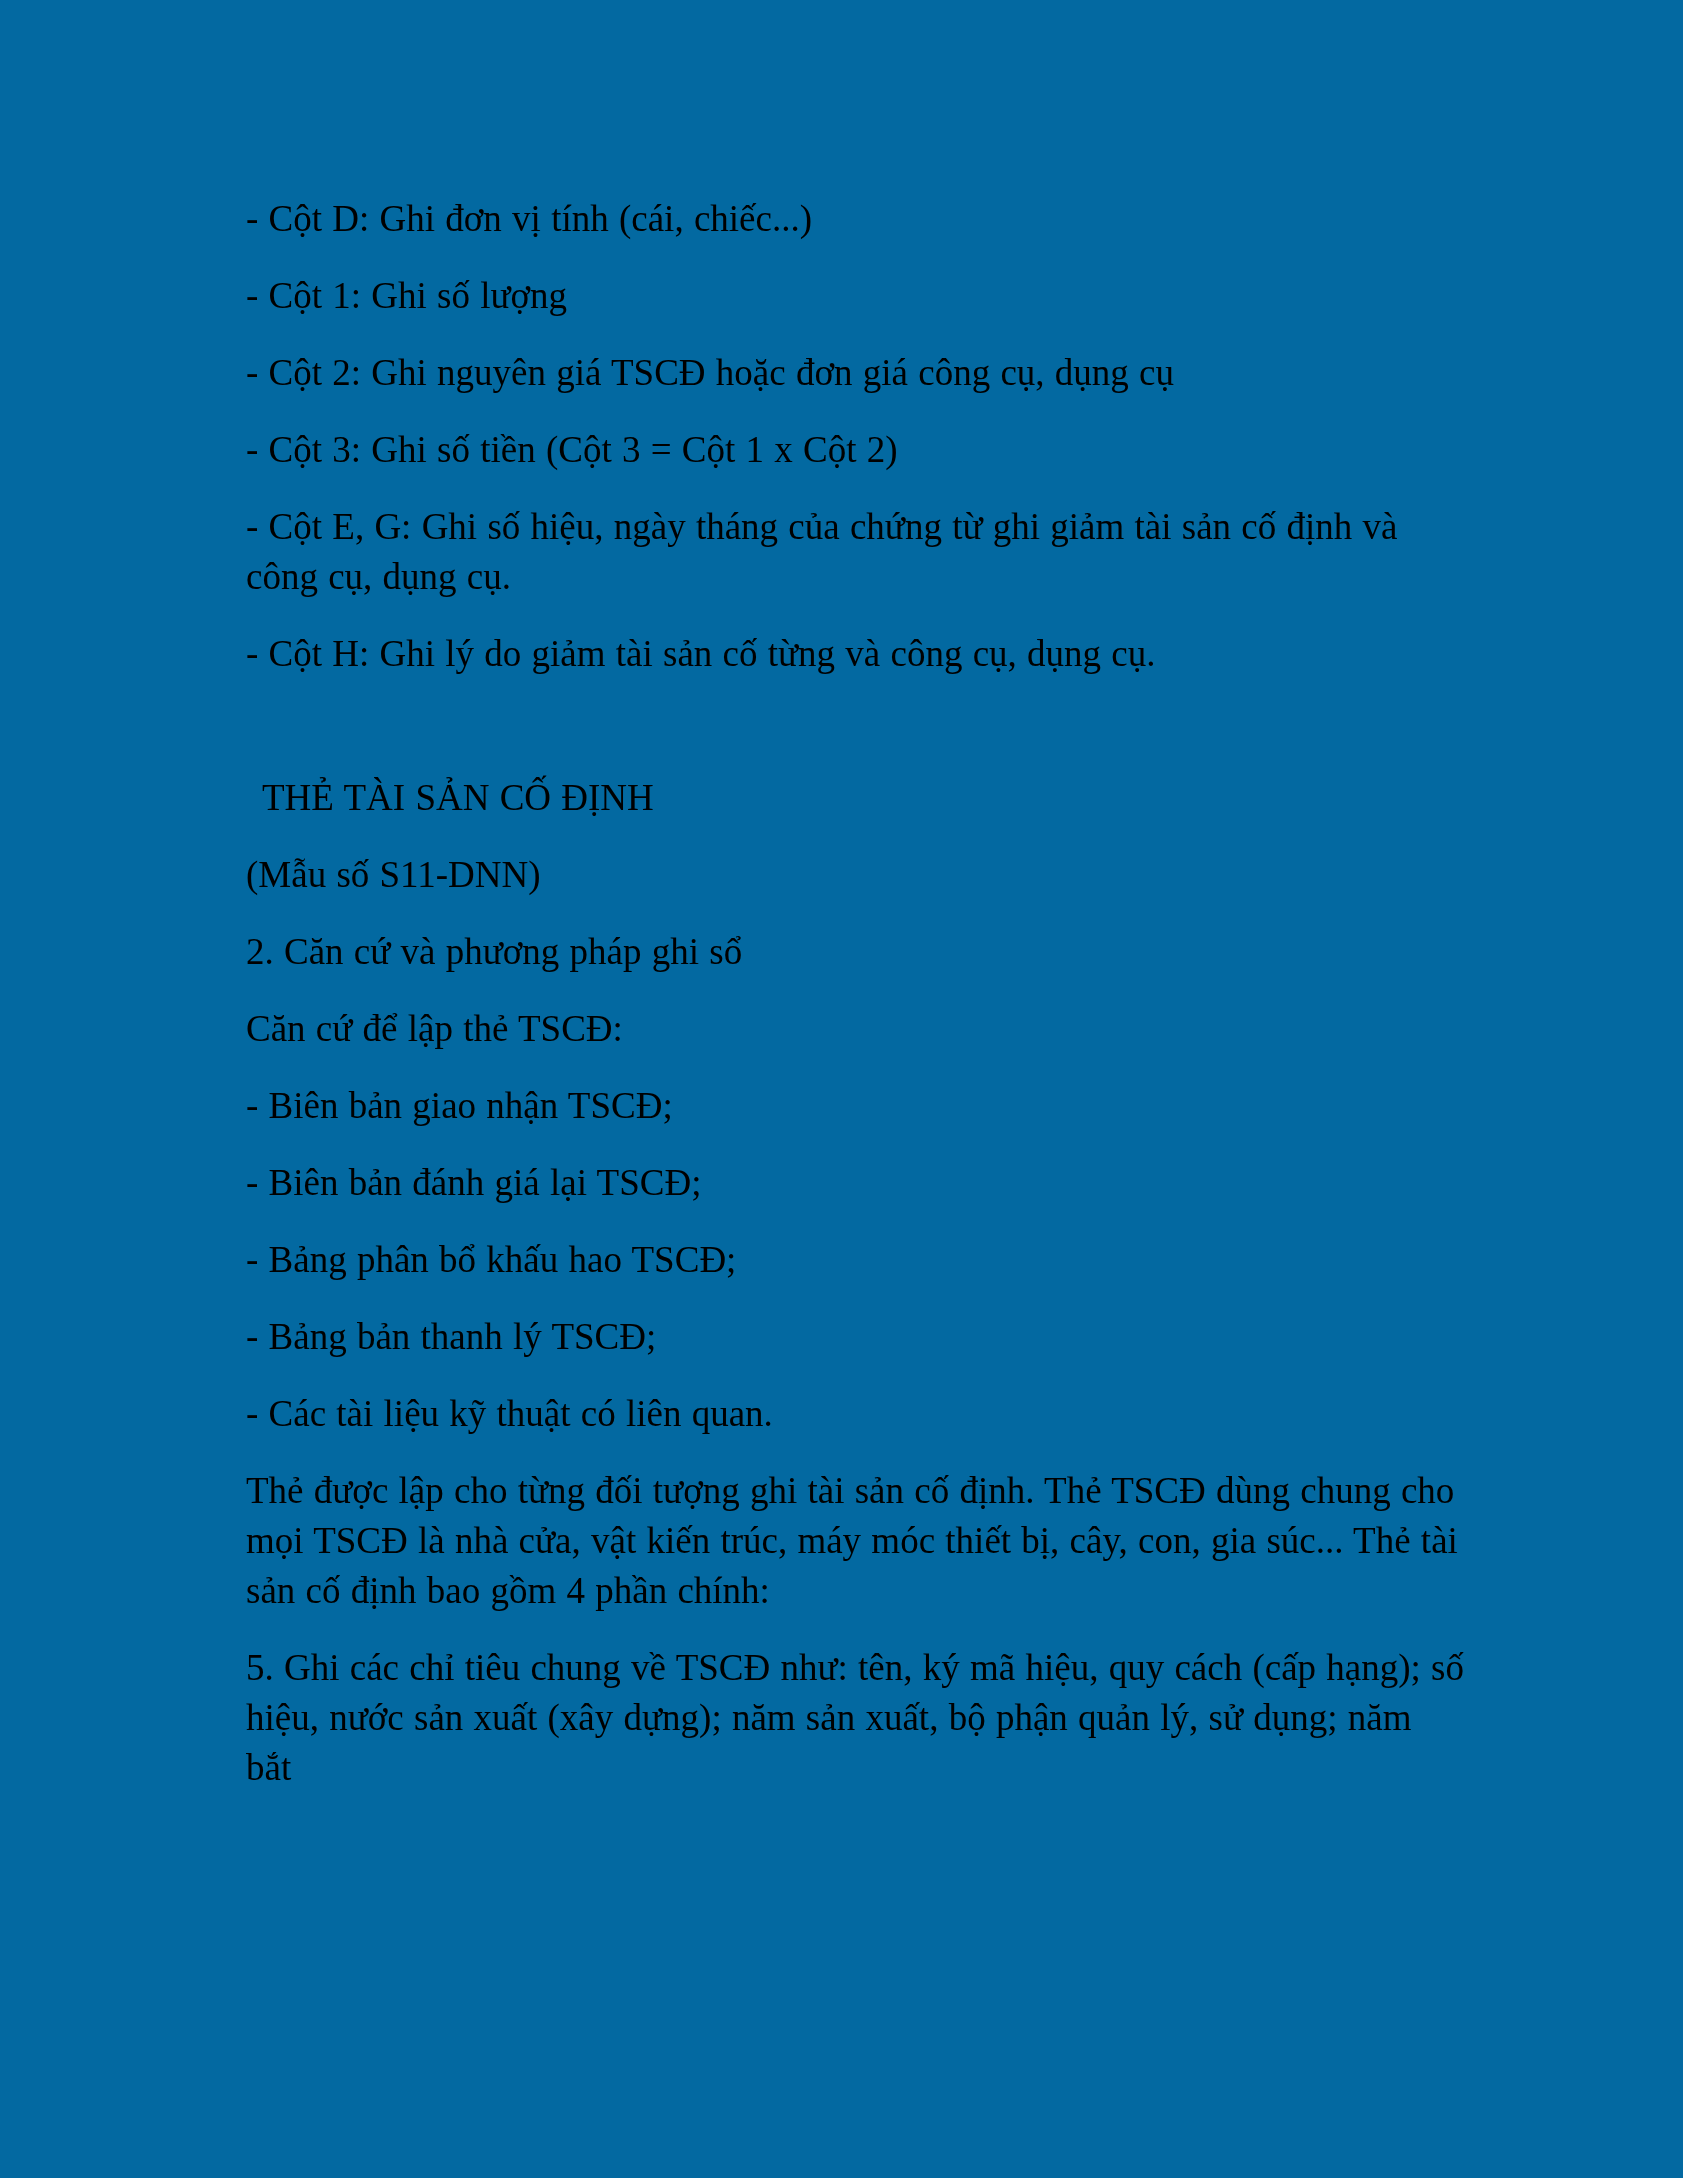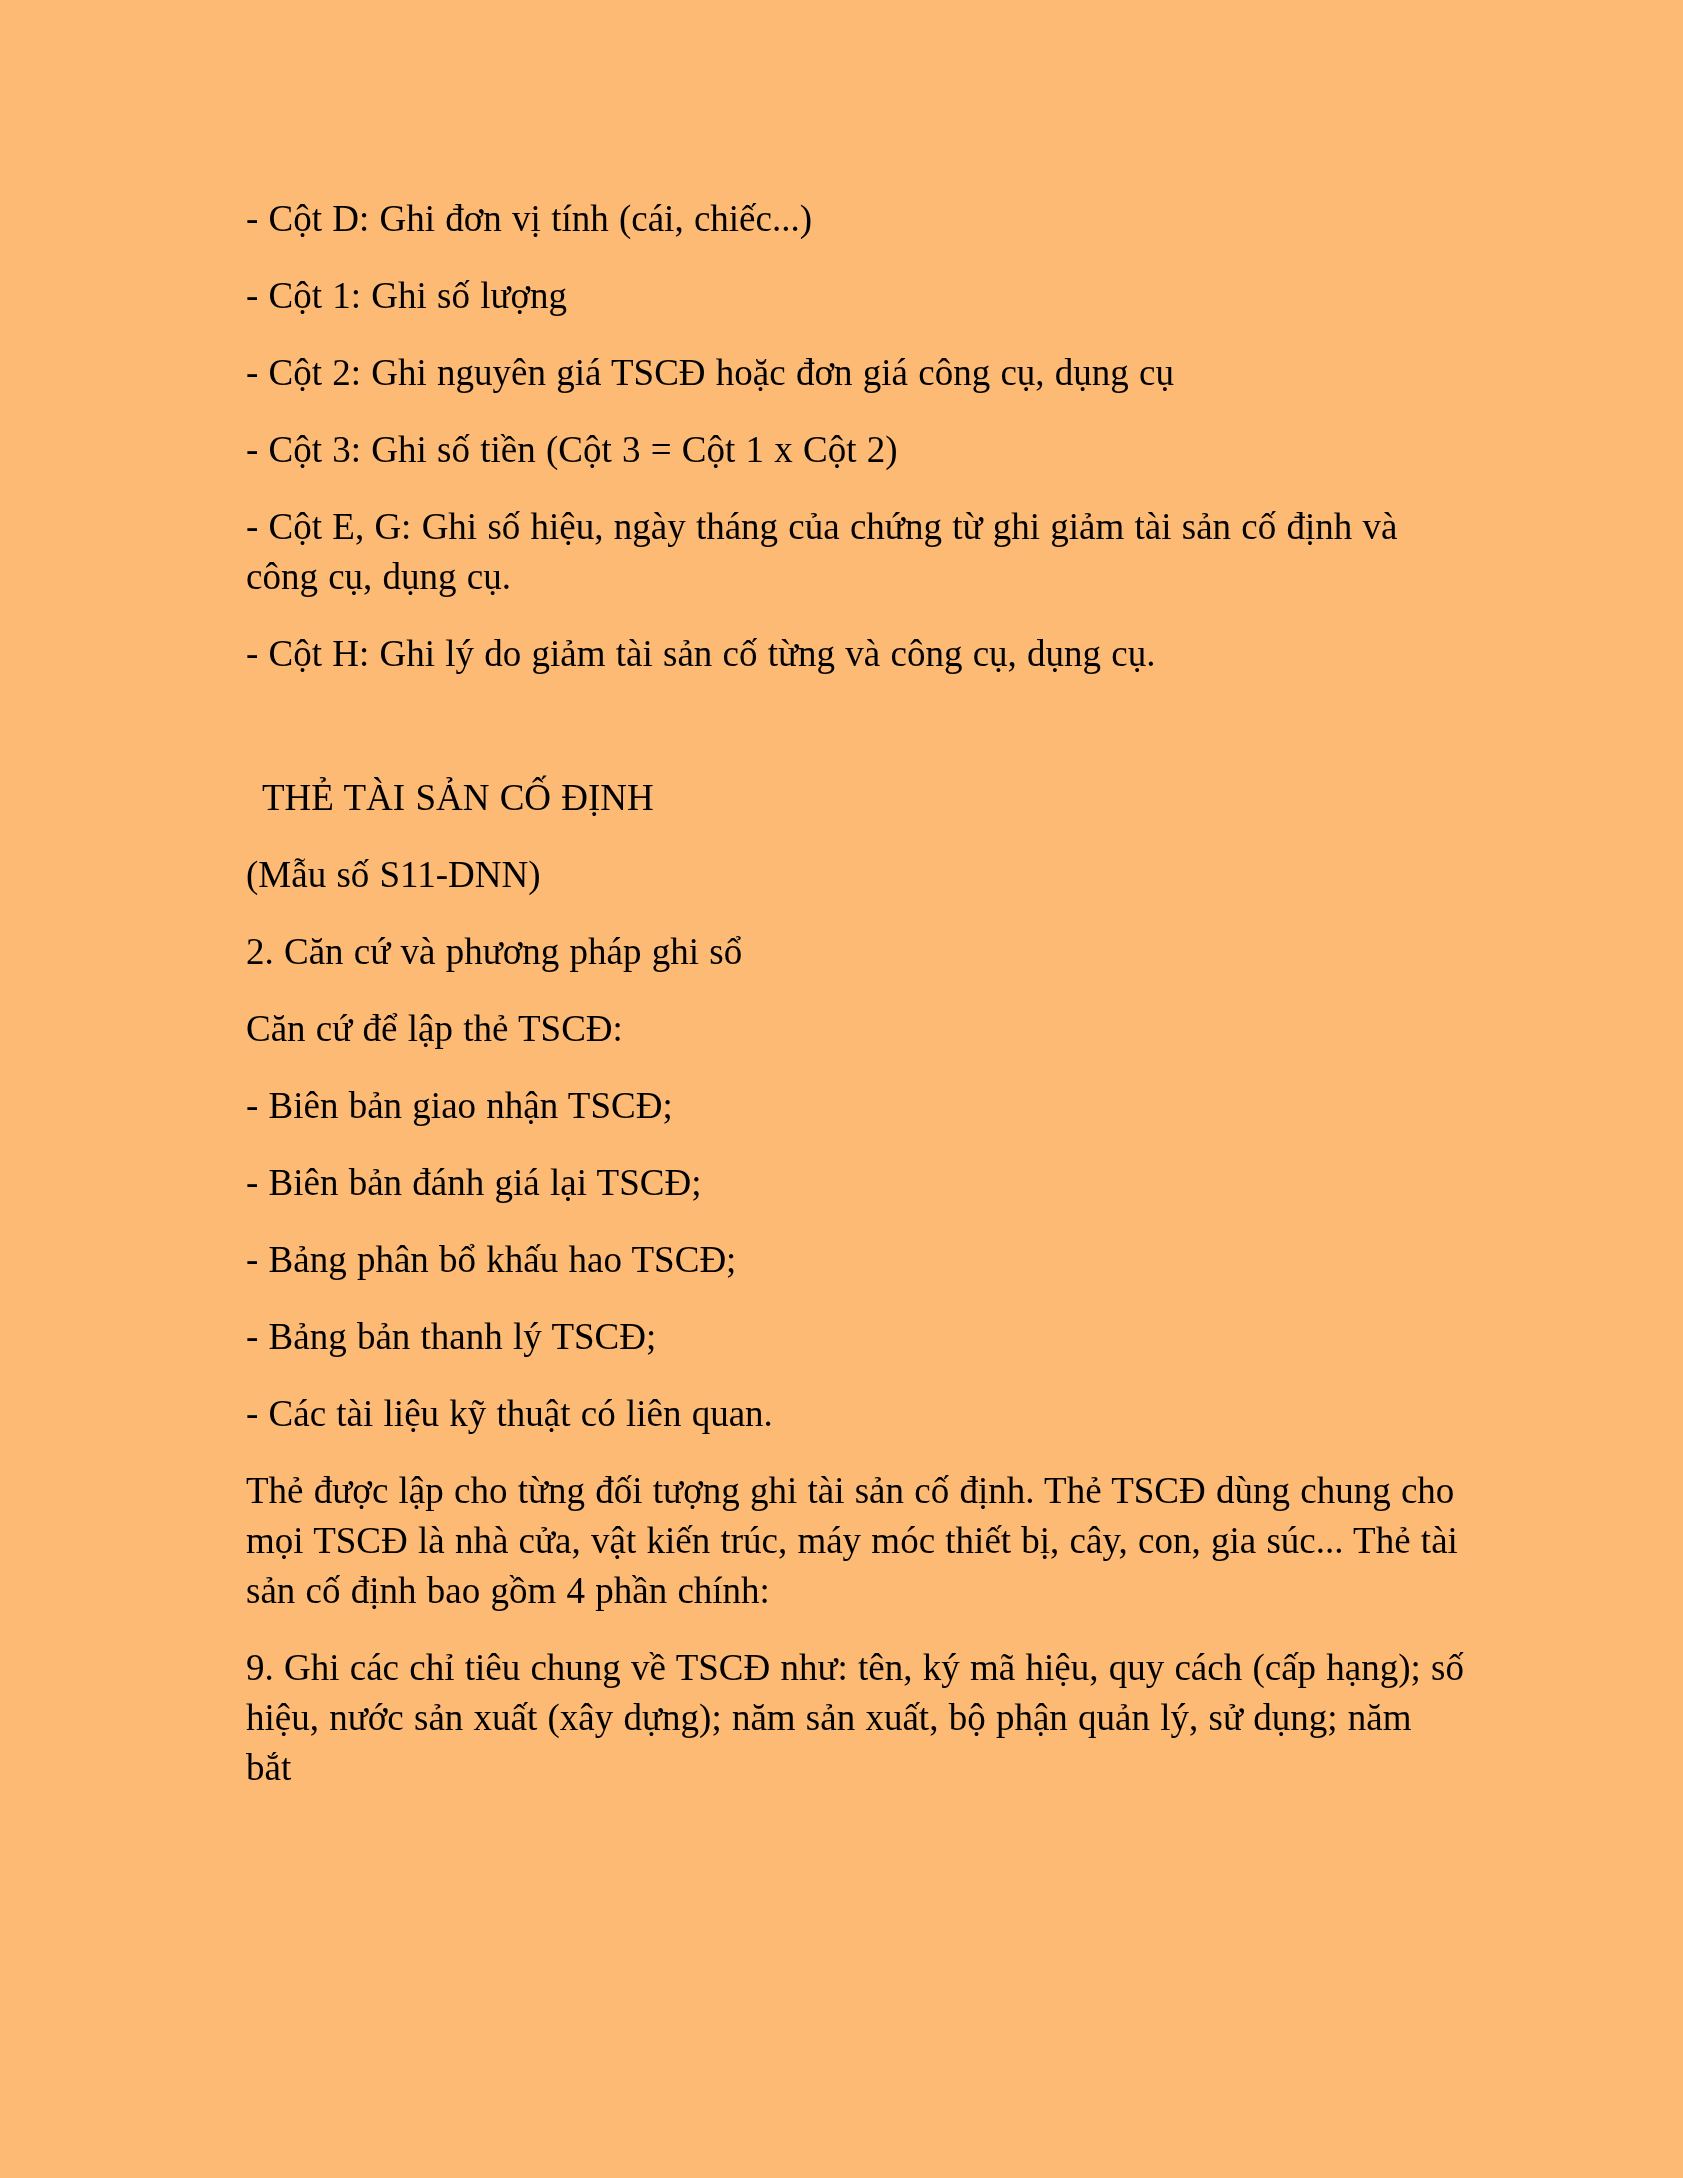--- a/index.html
+++ b/index.html
@@ -5,21 +5,21 @@
 <style>
   html, body {
     margin: 0;
     padding: 0;
     background: #ffffff;
   }
   .page {
     position: relative;
     width: 1683px;
     height: 2178px;
-    background: #fdba74;
+    background: #0369a1;
     overflow: hidden;
   }
   .doc-content {
     position: absolute;
     left: 246px;
     top: 194px;
     width: 1218px;
     font-family: "Liberation Serif", "DejaVu Serif", serif;
     font-size: 37px;
     line-height: 50px;
@@ -55,17 +55,17 @@
     <p>2. Căn cứ và phương pháp ghi sổ</p>
     <p>Căn cứ để lập thẻ TSCĐ:</p>
 
     <p>- Biên bản giao nhận TSCĐ;</p>
     <p>- Biên bản đánh giá lại TSCĐ;</p>
     <p>- Bảng phân bổ khấu hao TSCĐ;</p>
     <p>- Bảng bản thanh lý TSCĐ;</p>
     <p>- Các tài liệu kỹ thuật có liên quan.</p>
 
     <p>Thẻ được lập cho từng đối tượng ghi tài sản cố định. Thẻ TSCĐ dùng chung cho mọi TSCĐ là nhà cửa, vật kiến trúc, máy móc thiết bị, cây, con, gia súc... Thẻ tài sản cố định bao gồm 4 phần chính:</p>
-    <p>9. Ghi các chỉ tiêu chung về TSCĐ như: tên, ký mã hiệu, quy cách (cấp hạng); số hiệu, nước sản xuất (xây dựng); năm sản xuất, bộ phận quản lý, sử dụng; năm bắt</p>
+    <p>5. Ghi các chỉ tiêu chung về TSCĐ như: tên, ký mã hiệu, quy cách (cấp hạng); số hiệu, nước sản xuất (xây dựng); năm sản xuất, bộ phận quản lý, sử dụng; năm bắt</p>
 
   </div>
 </div>
 
 
 </body></html>

